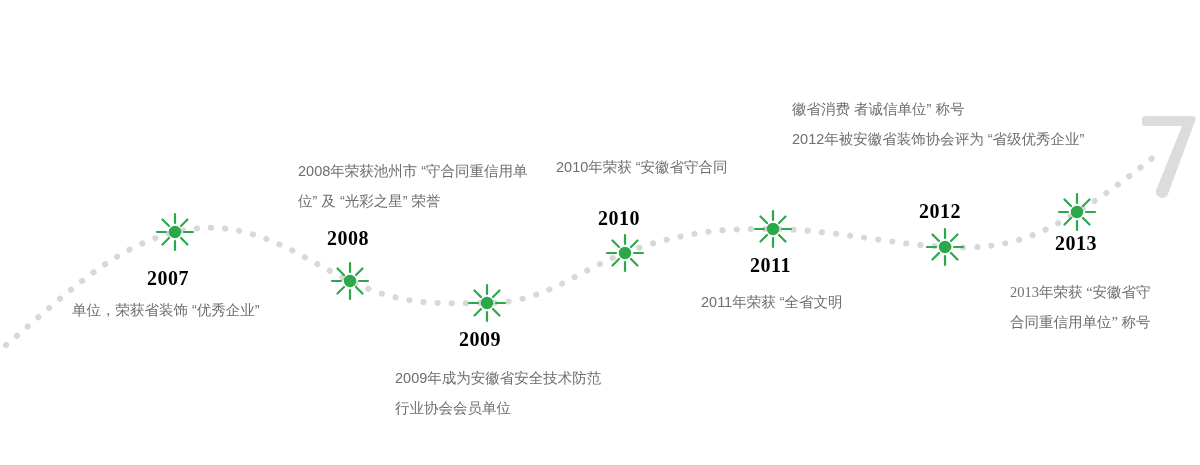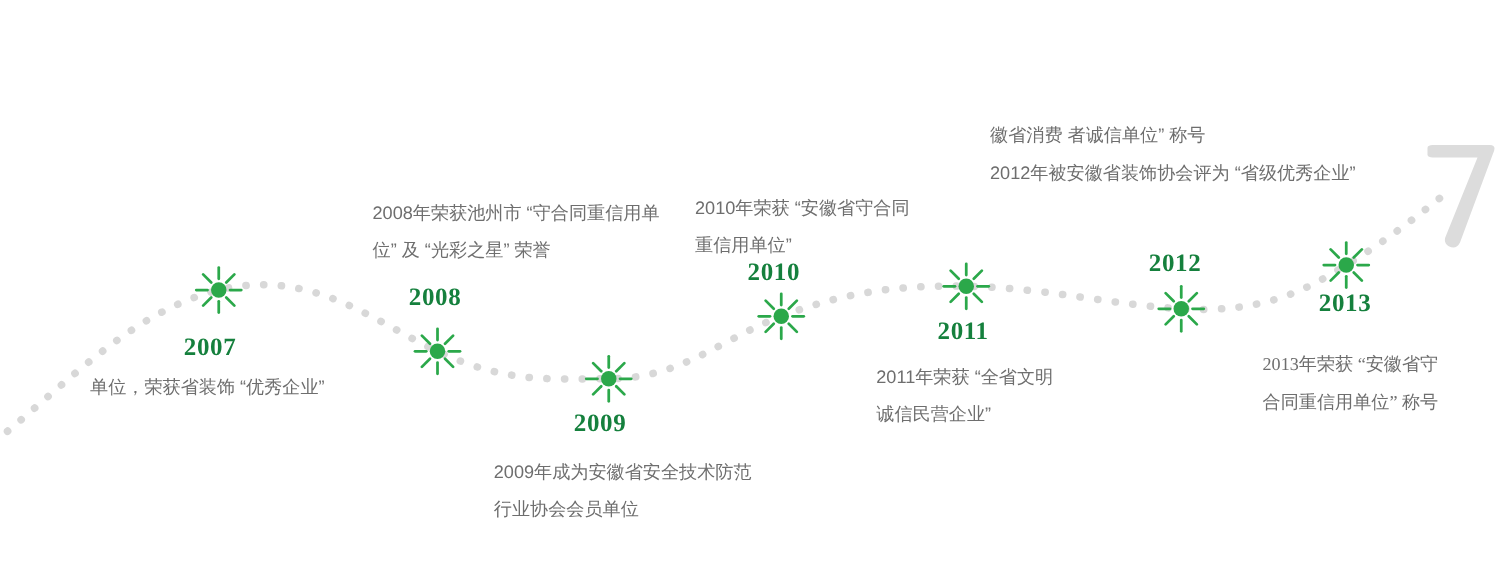--- a/index.html
+++ b/index.html
@@ -30,21 +30,21 @@
     top: 108px;
     width: 58px;
     height: 92px;
     pointer-events: none;
   }
   .year-label {
     position: absolute;
     font-family: "Liberation Serif", "DejaVu Serif", serif;
     font-weight: bold;
     font-size: 20px;
-    color: #15803d;
+    color: #000000;
     letter-spacing: 0.5px;
     white-space: nowrap;
   }
   .desc-block {
     position: absolute;
     color: #6e6e6e;
     font-size: 14.5px;
     line-height: 30px;
     white-space: nowrap;
   }
@@ -99,26 +99,24 @@
         <div>位” 及 “光彩之星” 荣誉</div>
       </div>
       <div class="year-label" style="left: 459px; top: 328px;">2009</div>
       <div class="desc-block" style="left: 395px; top: 363px;">
         <div>2009年成为安徽省安全技术防范</div>
         <div>行业协会会员单位</div>
       </div>
       <div class="year-label" style="left: 598px; top: 207px;">2010</div>
       <div class="desc-block" style="left: 556px; top: 152px;">
         <div>2010年荣获 “安徽省守合同</div>
-        <div>重信用单位”</div>
       </div>
       <div class="year-label" style="left: 750px; top: 254px;">2011</div>
       <div class="desc-block" style="left: 701px; top: 287px;">
         <div>2011年荣获 “全省文明</div>
-        <div>诚信民营企业”</div>
       </div>
       <div class="year-label" style="left: 919px; top: 200px;">2012</div>
       <div class="desc-block" style="left: 792px; top: 94px;">
         <div>徽省消费 者诚信单位” 称号</div>
         <div>2012年被安徽省装饰协会评为 “省级优秀企业”</div>
       </div>
       <div class="year-label" style="left: 1055px; top: 232px;">2013</div>
       <div class="desc-block" style="left: 1010px; top: 277px; font-family: Liberation Serif, serif;">
         <div>2013年荣获 “安徽省守</div>
         <div>合同重信用单位” 称号</div>

